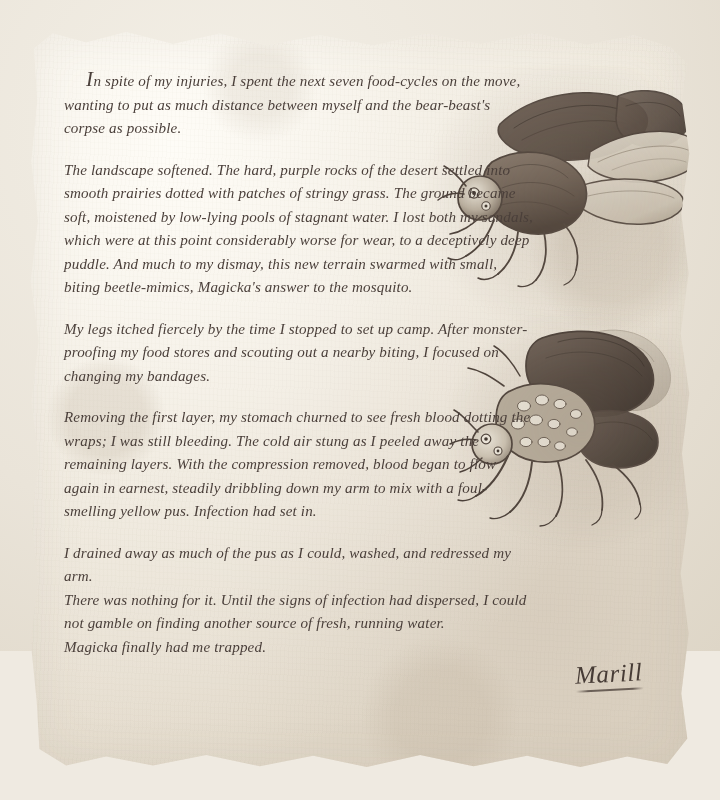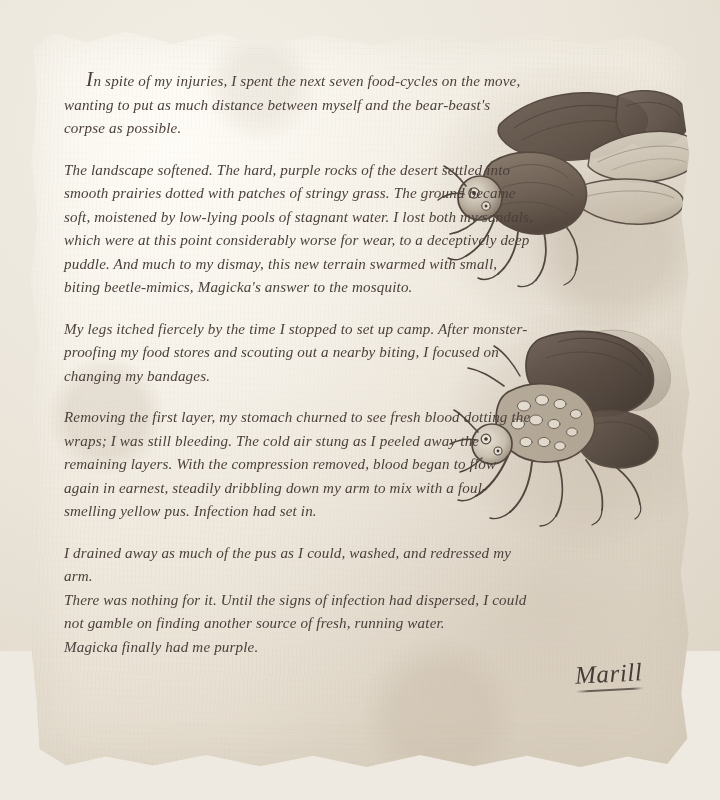--- a/index.html
+++ b/index.html
@@ -288,21 +288,21 @@
       </svg>
     </div>
 
     <div class="text-column">
       <p class="para first">In spite of my injuries, I spent the next seven food-cycles on the move, wanting to put as much distance between myself and the bear-beast's corpse as possible.</p>
       <p class="para">The landscape softened. The hard, purple rocks of the desert settled into smooth prairies dotted with patches of stringy grass. The ground became soft, moistened by low-lying pools of stagnant water. I lost both my sandals, which were at this point considerably worse for wear, to a deceptively deep puddle. And much to my dismay, this new terrain swarmed with small, biting beetle-mimics, Magicka's answer to the mosquito.</p>
       <p class="para">My legs itched fiercely by the time I stopped to set up camp. After monster-proofing my food stores and scouting out a nearby biting, I focused on changing my bandages.</p>
       <p class="para">Removing the first layer, my stomach churned to see fresh blood dotting the wraps; I was still bleeding. The cold air stung as I peeled away the remaining layers. With the compression removed, blood began to flow again in earnest, steadily dribbling down my arm to mix with a foul-smelling yellow pus. Infection had set in.</p>
       <p class="para" style="white-space: pre-line;">I drained away as much of the pus as I could, washed, and redressed my arm.
 There was nothing for it. Until the signs of infection had dispersed, I could not gamble on finding another source of fresh, running water.
-Magicka finally had me purple.</p>
+Magicka finally had me trapped.</p>
     </div>
 
     <div class="signature">
       <span>Marill</span>
       <span class="under"></span>
     </div>
 
   </div>
 </div>
 

